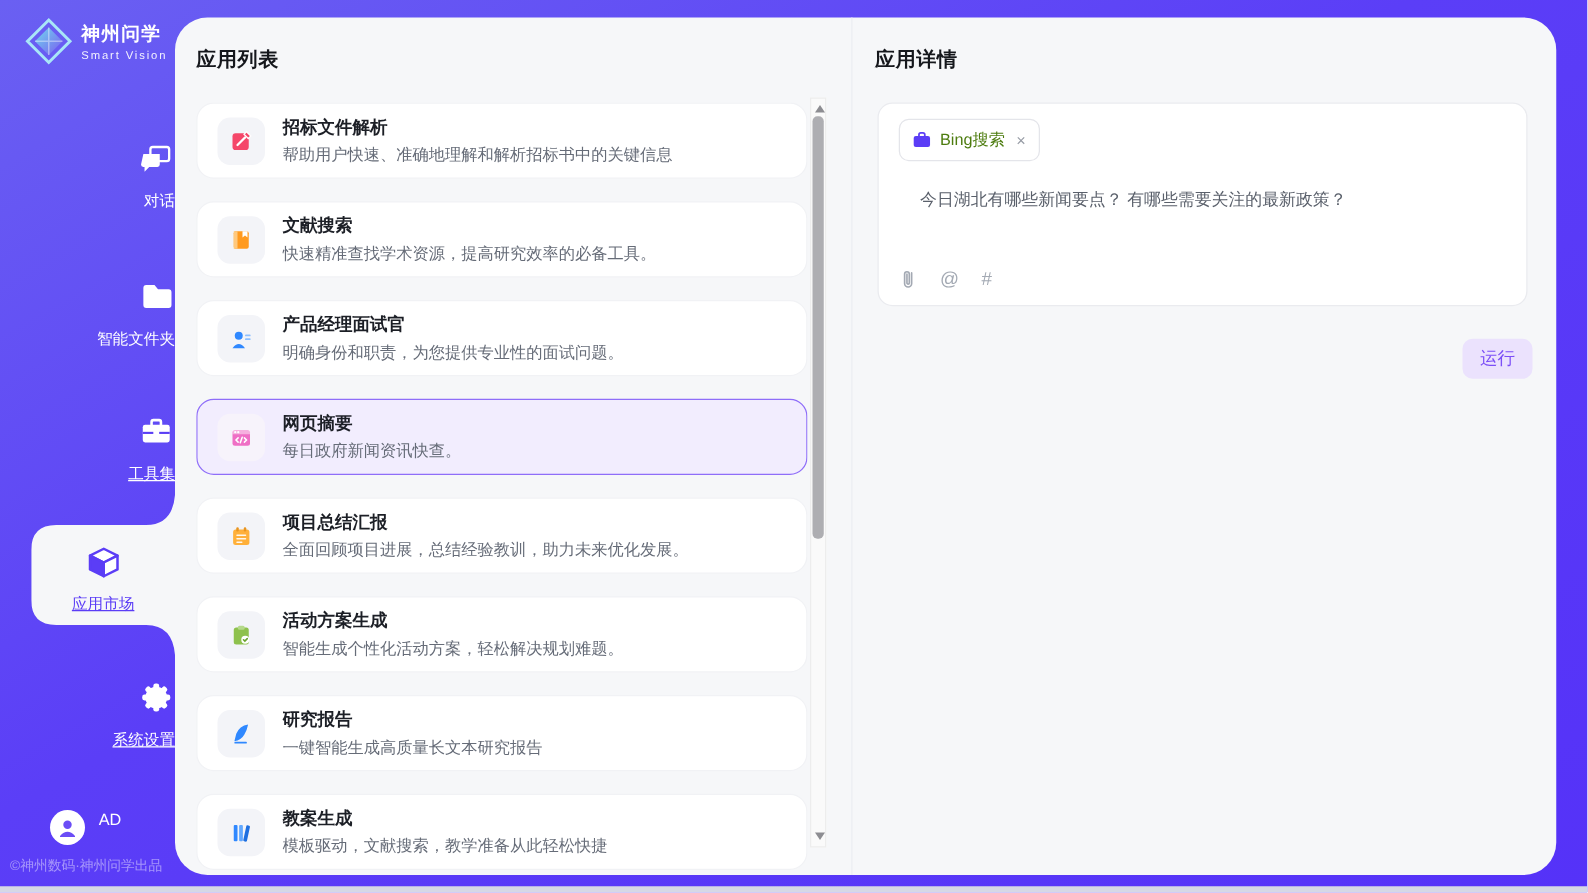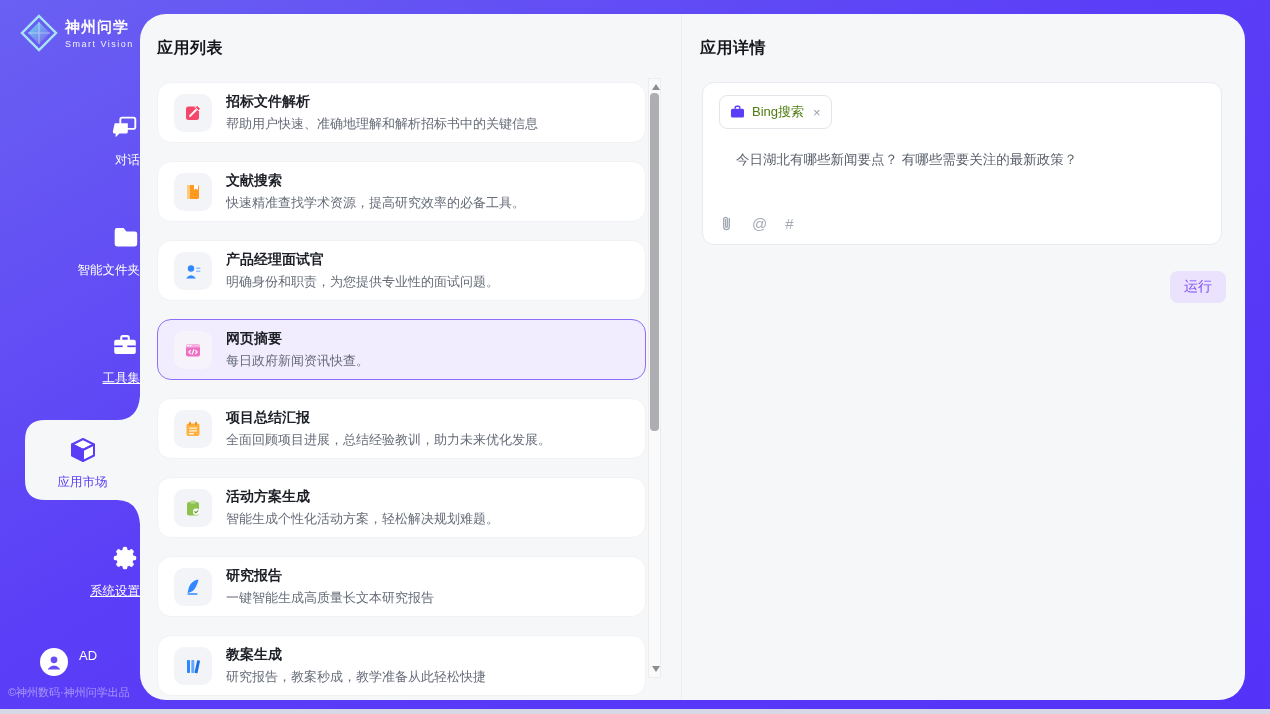--- a/index.html
+++ b/index.html
@@ -11,21 +11,21 @@
   
   .sidebar { position:absolute; left:0; top:0; width:140px; height:714px; }
   .logo { position:absolute; left:20px; top:14px; display:flex; align-items:center; gap:7px; }
   .logo-text .cn { color:#fff; font-size:15px; font-weight:700; letter-spacing:1px; }
   .logo-text .en { color:rgba(255,255,255,.92); font-size:9px; letter-spacing:1.5px; margin-top:2px; }
   .nav-item { position:absolute; left:0; width:140px; text-align:right; cursor:pointer; }
   .nav-item .nav-label { display:block; color:#fff; font-size:12.5px; margin-top:6px; }
   .nav-item .nav-label.underlined { text-decoration:underline; }
   .bump-svg { position:absolute; left:25px; top:396px; }
   .nav-active { position:absolute; left:25px; top:420px; width:115px; height:80px; text-align:center; cursor:pointer; }
-  .nav-active .nav-label { display:block; color:#5b3df6; font-size:12.5px; margin-top:4px; }
+  .nav-active .nav-label { display:block; color:#5b3df6; font-size:12.5px; margin-top:4px;text-decoration:underline; }
   .avatar-row { position:absolute; left:40px; top:648px; display:flex; align-items:flex-start; gap:11px; }
   .avatar { width:28px; height:28px; border-radius:50%; background:#fff; display:flex; align-items:center; justify-content:center; }
   .avatar-name { color:#fff; font-size:13px; }
   .sidebar-footer { position:absolute; left:8px; top:685px; width:132px; color:rgba(255,255,255,.45); font-size:11px; white-space:nowrap; }
 
   
   .panel { position:absolute; left:140px; top:14px; width:1105px; height:686px; background:#f6f7f9; border-radius:26px; }
   .col-divider { position:absolute; left:681px; top:14px; width:1px; height:686px; background:#eceef2; }
   .section-title { position:absolute; font-size:16px; font-weight:700; color:#15171c; letter-spacing:.5px; }
 
@@ -261,21 +261,21 @@
     <div class="app-card">
       <div class="app-icon-box">
         <svg width="20" height="20" viewBox="0 0 20 20">
           <rect x="4" y="4" width="3" height="13" rx=".8" fill="#2f88ff"></rect>
           <rect x="8.3" y="4" width="3" height="13" rx=".8" fill="#62a8ff"></rect>
           <rect x="12.8" y="4.3" width="3" height="13" rx=".8" fill="#1e6fe0" transform="rotate(12 14.3 10.8)"></rect>
         </svg>
       </div>
       <div class="app-texts">
         <span class="app-title">教案生成</span>
-        <span class="app-desc">研究报告，教案秒成，教学准备从此轻松快捷</span>
+        <span class="app-desc">模板驱动，文献搜索，教学准备从此轻松快捷</span>
       </div>
     </div>
   </div>
 
   <div class="scrollbar">
     <div class="sb-arrow-up"></div>
     <div class="sb-thumb"></div>
     <div class="sb-arrow-down"></div>
   </div>
 

